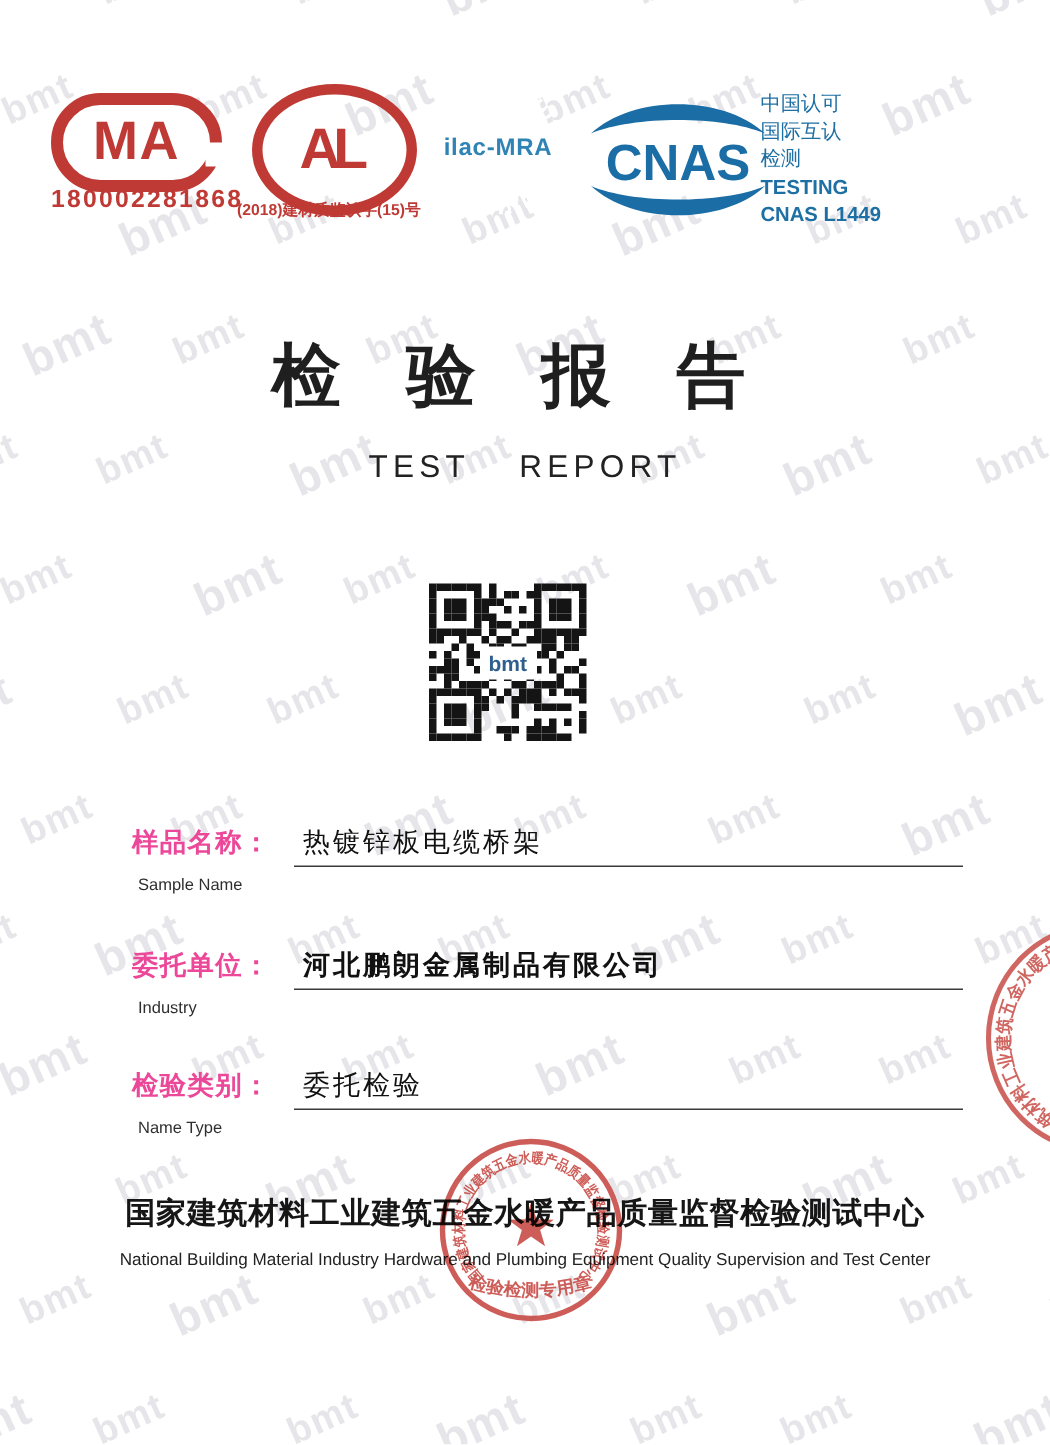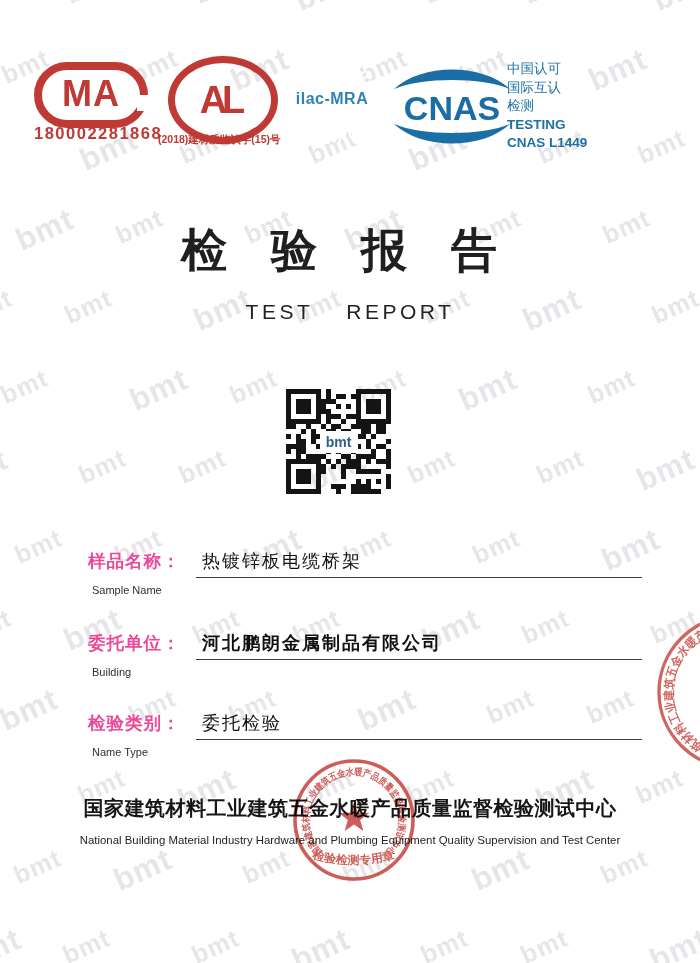--- a/index.html
+++ b/index.html
@@ -448,21 +448,21 @@
     </div>
 
     <div class="abs field-label" style="left:88px;top:549px;">样品名称：</div>
     <div class="abs field-value" style="left:202px;top:549px;">热镀锌板电缆桥架</div>
     <div class="abs field-line" style="left:196px;top:577px;width:446px;"></div>
     <div class="abs field-sub" style="left:92px;top:584px;">Sample Name</div>
 
     <div class="abs field-label" style="left:88px;top:631px;">委托单位：</div>
     <div class="abs field-value" style="left:202px;top:631px;font-weight:bold;">河北鹏朗金属制品有限公司</div>
     <div class="abs field-line" style="left:196px;top:659px;width:446px;"></div>
-    <div class="abs field-sub" style="left:92px;top:666px;">Building</div>
+    <div class="abs field-sub" style="left:92px;top:666px;">Industry</div>
 
     <div class="abs field-label" style="left:88px;top:711px;">检验类别：</div>
     <div class="abs field-value" style="left:202px;top:711px;">委托检验</div>
     <div class="abs field-line" style="left:196px;top:739px;width:446px;"></div>
     <div class="abs field-sub" style="left:92px;top:746px;">Name Type</div>
 
     <div class="abs footer-zh">国家建筑材料工业建筑五金水暖产品质量监督检验测试中心</div>
     <div class="abs footer-en">National Building Material Industry Hardware and Plumbing Equipment Quality Supervision and Test Center</div>
 
     <svg class="abs stamp" width="140" height="140" viewBox="0 0 140 140">

